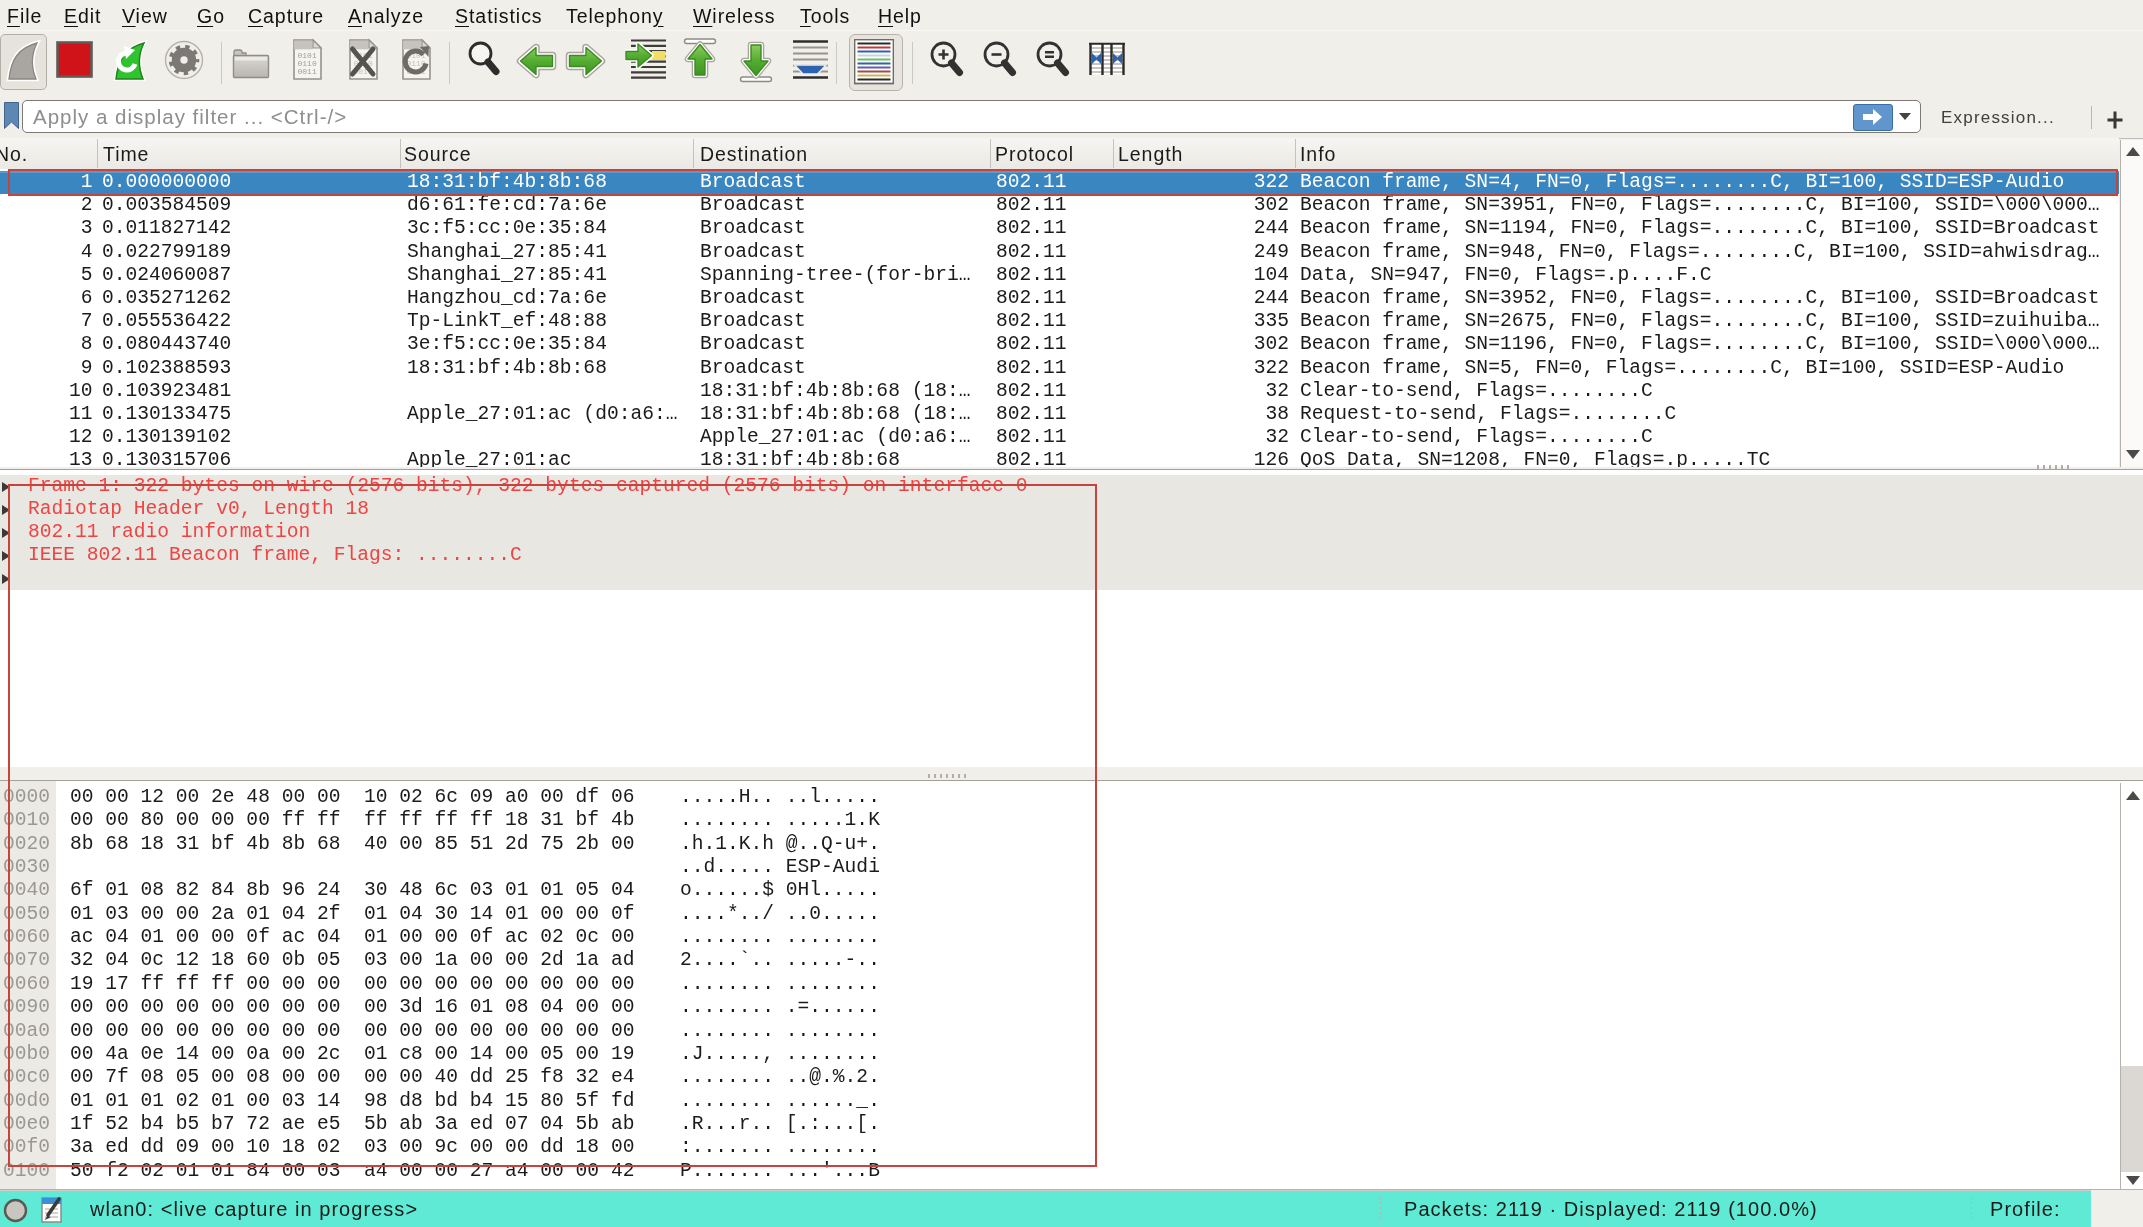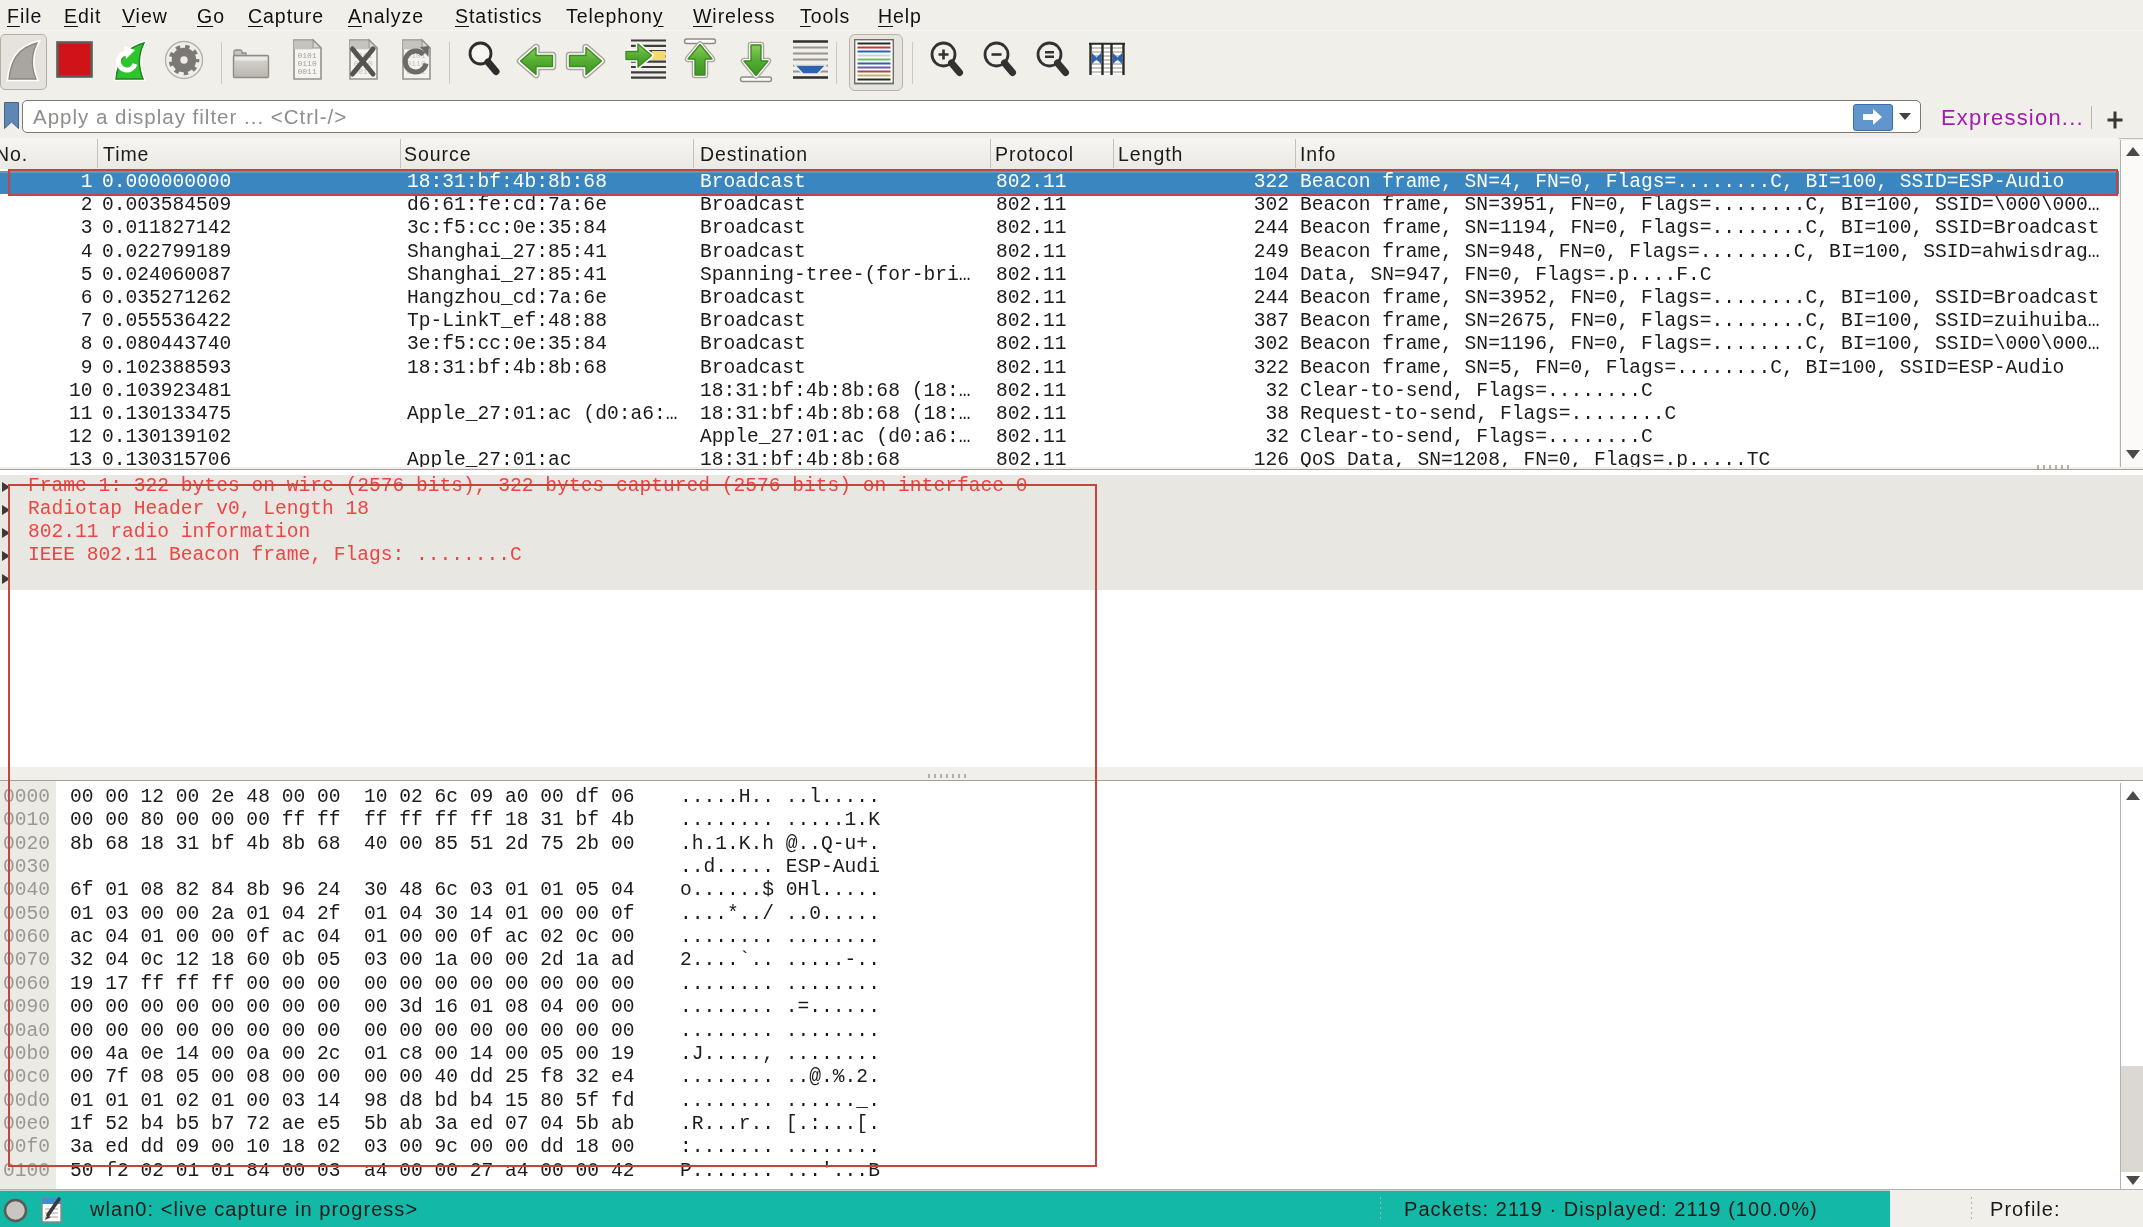--- a/index.html
+++ b/index.html
@@ -9,21 +9,21 @@
 #menubar{position:absolute;top:0;left:0;width:2143px;height:30px;background:#f1efea}
 #menubar span{position:absolute;top:0;height:30px;line-height:32px;font-size:19.5px;color:#111;letter-spacing:0.95px}
 #menubar u{text-decoration:underline;text-underline-offset:3px}
 
 #toolbar{position:absolute;top:30px;left:0;width:2143px;height:66px;background:#f1efea;border-top:1px solid #f7f6f3;border-bottom:1px solid #cfccc5}
 .tsep{position:absolute;top:11px;width:1px;height:42px;background:#cdc9c2}
 
 #filterbar{position:absolute;top:97px;left:0;width:2143px;height:41px;background:#f1efea;border-bottom:1px solid #c2beb7}
 #finput{position:absolute;left:22px;top:3px;width:1897px;height:31px;background:#fff;border:1.5px solid #7d7973;border-radius:5px}
 #fph{position:absolute;left:33px;top:4px;font-size:20.5px;color:#8e8e8c;line-height:31px;letter-spacing:1.0px}
-#fexpr{position:absolute;left:1941px;top:5px;font-size:22px;color:#a21caf;line-height:31px;letter-spacing:1.2px}
+#fexpr{position:absolute;left:1941px;top:5px;font-size:17px;color:#404040;line-height:31px;letter-spacing:1.2px}
 
 #phead{position:absolute;top:138px;left:0;width:2119px;height:31px;background:linear-gradient(#f6f5f2,#ebe9e4);border-bottom:1px solid #bdb9b2}
 #phead span{position:absolute;top:0;height:31px;line-height:32px;font-size:19.5px;color:#1a1a1a;letter-spacing:0.95px}
 .hsep{position:absolute;top:1px;width:1px;height:29px;background:#c6c2bb}
 #plist{position:absolute;top:169px;left:0;width:2119px;height:298px;background:#fff;overflow:hidden}
 .prow{position:absolute;left:0;width:2119px;height:23.2px;line-height:23.2px;font-family:"Liberation Mono",monospace;font-size:19.6px;color:#1b1b1b;white-space:pre}
 .prow span{position:absolute;top:0;height:23.2px}
 .sel{background:linear-gradient(180deg,#5a9aca 0,#5a9aca 2px,#3a86c0 2px);color:#fff}
 .c0{left:0;width:92.5px;text-align:right}
 .c1{left:102px}
@@ -49,21 +49,21 @@
 #hex{position:absolute;top:781px;left:0;width:2143px;height:408px;background:#fff;border-bottom:1px solid #b6b2ab}
 #hexoff{position:absolute;top:0;left:0;width:56px;height:408px;background:#eceae5}
 .hrow{position:absolute;left:0;width:2119px;height:23.35px;line-height:23.35px;font-family:"Liberation Mono",monospace;font-size:19.6px;color:#1b1b1b;white-space:pre}
 .hrow span{position:absolute;top:0}
 .ho{left:3px;color:#9b9890}
 .hb{left:70px}
 .ha{left:680px}
 #hsb{position:absolute;top:2px;left:2120px;width:23px;height:406px;background:#fff;border-left:1px solid #b6b2ab}
 #hsbtrough{position:absolute;left:0;top:283px;width:23px;height:106px;background:#dbd8d3}
 
-#status{position:absolute;top:1190px;left:0;width:1890px;height:37px;background:#14b8a6;border-top:1px solid #cfccc5}
+#status{position:absolute;top:1190px;left:0;width:2091px;height:37px;background:#5eead4;border-top:1px solid #cfccc5}
 #status .txt{position:absolute;top:0;height:37px;line-height:36px;font-size:20px;color:#1a1a1a;letter-spacing:1.05px}
 .dotsep{position:absolute;top:6px;width:1px;height:25px;background:repeating-linear-gradient(#b5b2ac 0 2px,transparent 2px 5px)}
 
 .redrect{position:absolute;border:2px solid #c7443e;pointer-events:none}
 </style>
 </head>
 <body>
 
 <div id="menubar">
 <span style="left:7px"><u>F</u>ile</span>
@@ -333,21 +333,21 @@
 <div class="hsep" style="left:1295px"></div>
 </div>
 
 <div id="plist">
 <div class="prow sel" style="top:1.9px"><span class="c0">1</span><span class="c1">0.000000000</span><span class="c2">18:31:bf:4b:8b:68</span><span class="c3">Broadcast</span><span class="c4">802.11</span><span class="c5">322</span><span class="c6">Beacon frame, SN=4, FN=0, Flags=........C, BI=100, SSID=ESP-Audio</span></div>
 <div class="prow" style="top:25.1px"><span class="c0">2</span><span class="c1">0.003584509</span><span class="c2">d6:61:fe:cd:7a:6e</span><span class="c3">Broadcast</span><span class="c4">802.11</span><span class="c5">302</span><span class="c6">Beacon frame, SN=3951, FN=0, Flags=........C, BI=100, SSID=\000\000…</span></div>
 <div class="prow" style="top:48.3px"><span class="c0">3</span><span class="c1">0.011827142</span><span class="c2">3c:f5:cc:0e:35:84</span><span class="c3">Broadcast</span><span class="c4">802.11</span><span class="c5">244</span><span class="c6">Beacon frame, SN=1194, FN=0, Flags=........C, BI=100, SSID=Broadcast</span></div>
 <div class="prow" style="top:71.5px"><span class="c0">4</span><span class="c1">0.022799189</span><span class="c2">Shanghai_27:85:41</span><span class="c3">Broadcast</span><span class="c4">802.11</span><span class="c5">249</span><span class="c6">Beacon frame, SN=948, FN=0, Flags=........C, BI=100, SSID=ahwisdrag…</span></div>
 <div class="prow" style="top:94.7px"><span class="c0">5</span><span class="c1">0.024060087</span><span class="c2">Shanghai_27:85:41</span><span class="c3">Spanning-tree-(for-bri…</span><span class="c4">802.11</span><span class="c5">104</span><span class="c6">Data, SN=947, FN=0, Flags=.p....F.C</span></div>
 <div class="prow" style="top:117.9px"><span class="c0">6</span><span class="c1">0.035271262</span><span class="c2">Hangzhou_cd:7a:6e</span><span class="c3">Broadcast</span><span class="c4">802.11</span><span class="c5">244</span><span class="c6">Beacon frame, SN=3952, FN=0, Flags=........C, BI=100, SSID=Broadcast</span></div>
-<div class="prow" style="top:141.1px"><span class="c0">7</span><span class="c1">0.055536422</span><span class="c2">Tp-LinkT_ef:48:88</span><span class="c3">Broadcast</span><span class="c4">802.11</span><span class="c5">387</span><span class="c6">Beacon frame, SN=2675, FN=0, Flags=........C, BI=100, SSID=zuihuiba…</span></div>
+<div class="prow" style="top:141.1px"><span class="c0">7</span><span class="c1">0.055536422</span><span class="c2">Tp-LinkT_ef:48:88</span><span class="c3">Broadcast</span><span class="c4">802.11</span><span class="c5">335</span><span class="c6">Beacon frame, SN=2675, FN=0, Flags=........C, BI=100, SSID=zuihuiba…</span></div>
 <div class="prow" style="top:164.3px"><span class="c0">8</span><span class="c1">0.080443740</span><span class="c2">3e:f5:cc:0e:35:84</span><span class="c3">Broadcast</span><span class="c4">802.11</span><span class="c5">302</span><span class="c6">Beacon frame, SN=1196, FN=0, Flags=........C, BI=100, SSID=\000\000…</span></div>
 <div class="prow" style="top:187.5px"><span class="c0">9</span><span class="c1">0.102388593</span><span class="c2">18:31:bf:4b:8b:68</span><span class="c3">Broadcast</span><span class="c4">802.11</span><span class="c5">322</span><span class="c6">Beacon frame, SN=5, FN=0, Flags=........C, BI=100, SSID=ESP-Audio</span></div>
 <div class="prow" style="top:210.7px"><span class="c0">10</span><span class="c1">0.103923481</span><span class="c2"></span><span class="c3">18:31:bf:4b:8b:68 (18:…</span><span class="c4">802.11</span><span class="c5">32</span><span class="c6">Clear-to-send, Flags=........C</span></div>
 <div class="prow" style="top:233.9px"><span class="c0">11</span><span class="c1">0.130133475</span><span class="c2">Apple_27:01:ac (d0:a6:…</span><span class="c3">18:31:bf:4b:8b:68 (18:…</span><span class="c4">802.11</span><span class="c5">38</span><span class="c6">Request-to-send, Flags=........C</span></div>
 <div class="prow" style="top:257.1px"><span class="c0">12</span><span class="c1">0.130139102</span><span class="c2"></span><span class="c3">Apple_27:01:ac (d0:a6:…</span><span class="c4">802.11</span><span class="c5">32</span><span class="c6">Clear-to-send, Flags=........C</span></div>
 <div class="prow" style="top:280.3px"><span class="c0">13</span><span class="c1">0.130315706</span><span class="c2">Apple_27:01:ac</span><span class="c3">18:31:bf:4b:8b:68</span><span class="c4">802.11</span><span class="c5">126</span><span class="c6">QoS Data, SN=1208, FN=0, Flags=.p.....TC</span></div>
 </div>
 <div id="lsb">
 <div class="sbarrow up" style="top:7px"></div>
 <div class="sbarrow dn" style="top:310px"></div>

